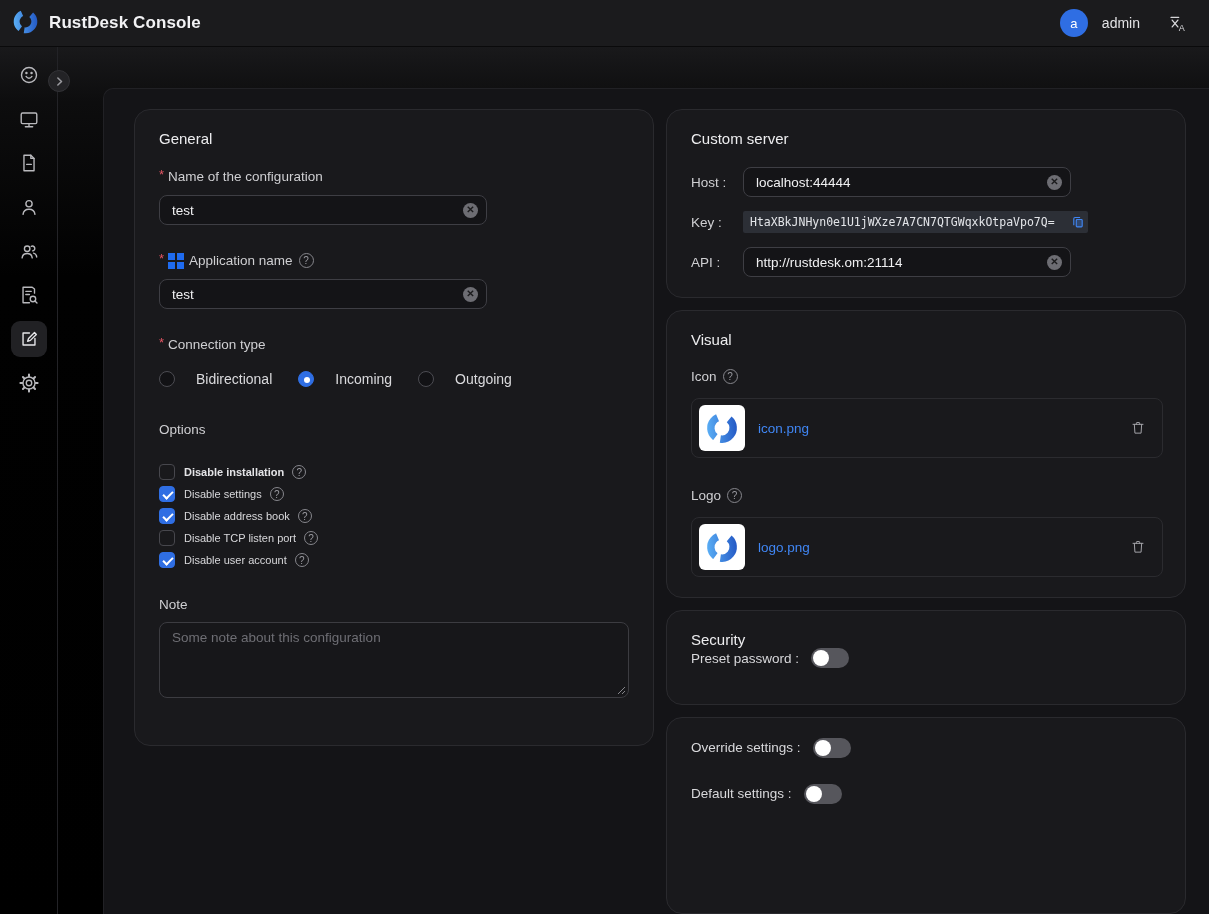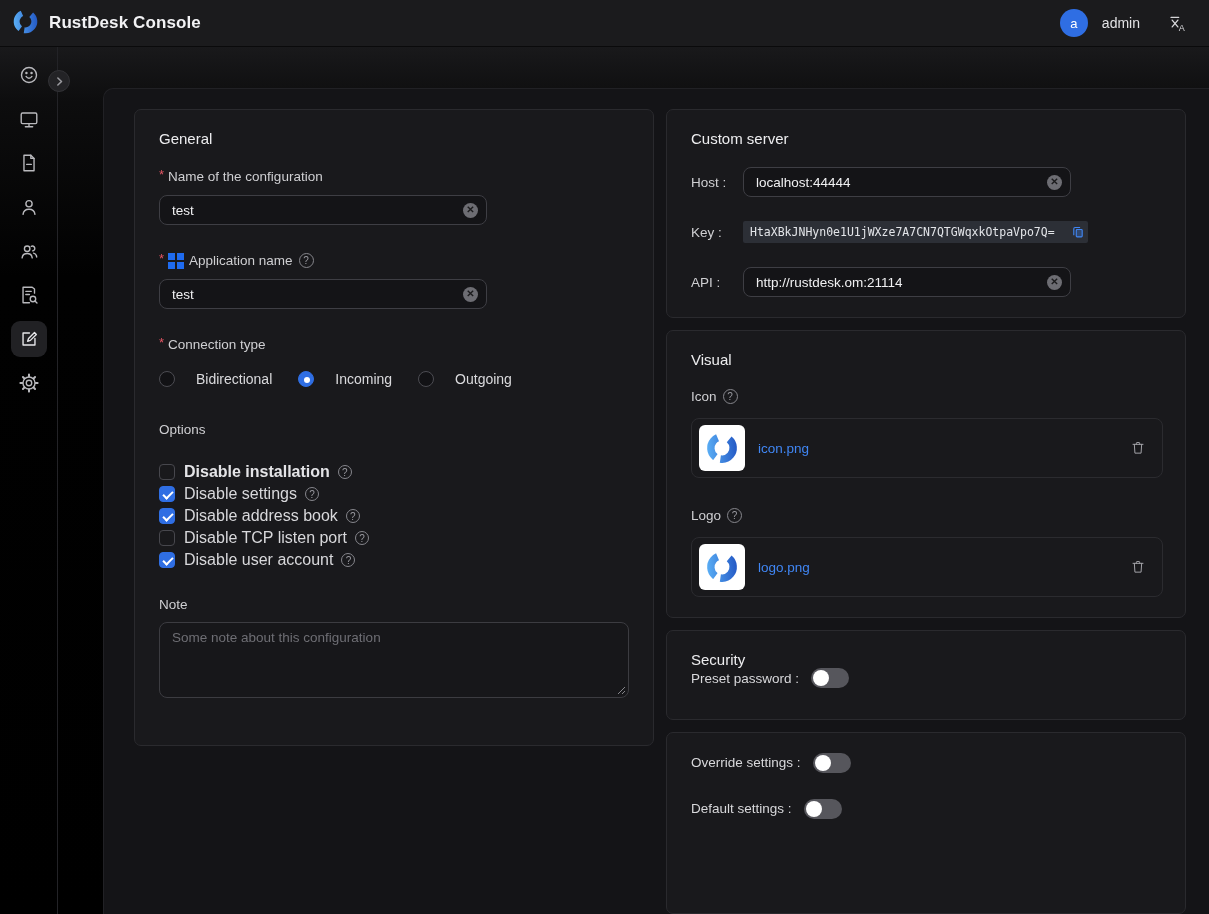--- a/index.html
+++ b/index.html
@@ -27,21 +27,21 @@
   .sidebar{position:absolute;left:0;top:0;bottom:0;width:58px;border-right:1px solid #232327;display:flex;flex-direction:column;align-items:center;padding-top:10px;gap:8px;z-index:2;}
   .side-item{width:36px;height:36px;border-radius:9px;display:flex;align-items:center;justify-content:center;cursor:pointer;background:transparent;border:none;}
   .side-item.active{background:#212124;}
   .side-item svg{display:block;}
 
   .collapse{position:absolute;left:48px;top:23px;width:22px;height:22px;border-radius:50%;background:#232326;border:1px solid #323236;display:flex;align-items:center;justify-content:center;cursor:pointer;z-index:3;}
 
   
   .panel{position:absolute;left:103px;top:41px;right:0;bottom:0;background:var(--panel);border-top-left-radius:10px;border-top:1px solid #212125;border-left:1px solid #212125;padding:20px 24px 0 30px;display:flex;gap:12px;overflow:hidden;}
   .col{width:520px;display:flex;flex-direction:column;gap:12px;}
-  .card{background:var(--card);border:1px solid var(--card-border);border-radius:7px;padding:20px 24px;}
+  .card{background:var(--card);border:1px solid var(--card-border);border-radius:16px;padding:20px 24px;}
   .card-title{font-size:15px;color:#ededef;font-weight:normal;}
 
   
   .card.general{height:637px;}
   .f-label{font-size:13.5px;color:var(--label);display:flex;align-items:center;gap:6px;}
   .req{color:var(--red);font-size:13px;position:relative;top:-2px;margin-right:-2px;}
   .help{width:15px;height:15px;border-radius:50%;border:1px solid #86868c;color:#9a9aa0;font-size:10px;display:inline-flex;align-items:center;justify-content:center;flex:0 0 auto;cursor:pointer;}
   .input-wrap{width:328px;height:30px;background:var(--input-bg);border:1px solid var(--input-border);border-radius:8px;display:flex;align-items:center;padding:0 8px 0 12px;}
   .input-wrap input{flex:1;background:transparent;border:none;outline:none;color:#f0f0f2;font-size:13.5px;font-family:"Liberation Sans",sans-serif;min-width:0;}
   .clear-btn{width:15px;height:15px;border-radius:50%;background:#6d6d73;color:#1b1b1d;font-size:10px;font-weight:bold;display:flex;align-items:center;justify-content:center;cursor:pointer;flex:0 0 auto;line-height:1;}
@@ -53,31 +53,31 @@
   .radio{width:16px;height:16px;border-radius:50%;border:1.5px solid #4c4c52;background:#121215;position:relative;flex:0 0 auto;}
   .radio.checked{background:var(--accent);border-color:var(--accent);}
   .radio.checked::after{content:"";position:absolute;left:5px;top:5px;width:6px;height:6px;border-radius:50%;background:#fff;}
   .radio-label{font-size:14px;color:#dadadd;}
 
   .check-list{display:flex;flex-direction:column;gap:6px;}
   .check-row{display:flex;align-items:center;gap:9px;height:16px;}
   .checkbox{width:16px;height:16px;border-radius:4px;border:1.5px solid #47474d;background:transparent;position:relative;cursor:pointer;flex:0 0 auto;}
   .checkbox.checked{background:var(--accent);border-color:var(--accent);}
   .checkbox.checked::after{content:"";position:absolute;left:3px;top:3.5px;width:8px;height:4px;border-left:2px solid #fff;border-bottom:2px solid #fff;transform:rotate(-45deg);}
-  .check-label{font-size:16px;color:#d8d8db;}
+  .check-label{font-size:11px;color:#d8d8db;}
   .check-label.bold{font-weight:bold;color:#e4e4e7;}
   .check-row .help{width:14px;height:14px;margin-left:-1px;}
 
   .note-wrap{position:relative;width:470px;}
   .note-area{width:470px;height:76px;background:#17171a;border:1px solid #3c3c41;border-radius:8px;color:#e8e8ea;font-size:13.5px;font-family:"Liberation Sans",sans-serif;padding:7px 12px;resize:none;outline:none;display:block;}
   .note-area::placeholder{color:#6e6e74;}
   .resize-grip{position:absolute;right:3px;bottom:3px;width:9px;height:9px;pointer-events:none;}
 
   
-  .srv-row{display:flex;align-items:center;margin-bottom:24px;}
+  .srv-row{display:flex;align-items:center;margin-bottom:14px;}
   .srv-label{width:52px;font-size:13.5px;color:var(--label);flex:0 0 auto;}
   .key-bar{height:22px;background:#2c2f36;border-radius:2px;display:flex;align-items:center;padding:0 5px 0 7px;gap:16px;width:345px;}
   .key-text{font-family:"DejaVu Sans Mono",monospace;font-size:11.5px;color:#e3e5e9;white-space:nowrap;}
   .copy-btn{display:flex;align-items:center;cursor:pointer;}
 
   
   .v-label{margin-top:21px;margin-bottom:14px;}
   .file-box{width:472px;height:60px;border:1px solid #2b2b2f;border-radius:8px;display:flex;align-items:center;padding:0 16px 0 7px;gap:13px;}
   .thumb{width:46px;height:46px;background:#fff;border-radius:6px;display:flex;align-items:center;justify-content:center;flex:0 0 auto;}
   .file-link{font-size:13.5px;color:var(--link);text-decoration:none;flex:1;cursor:pointer;}

